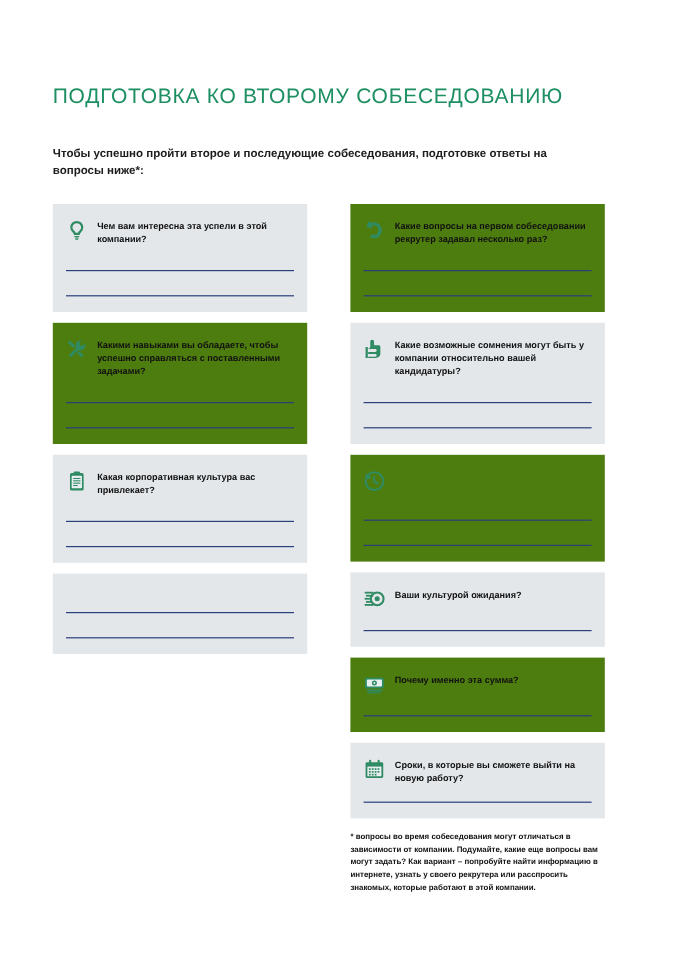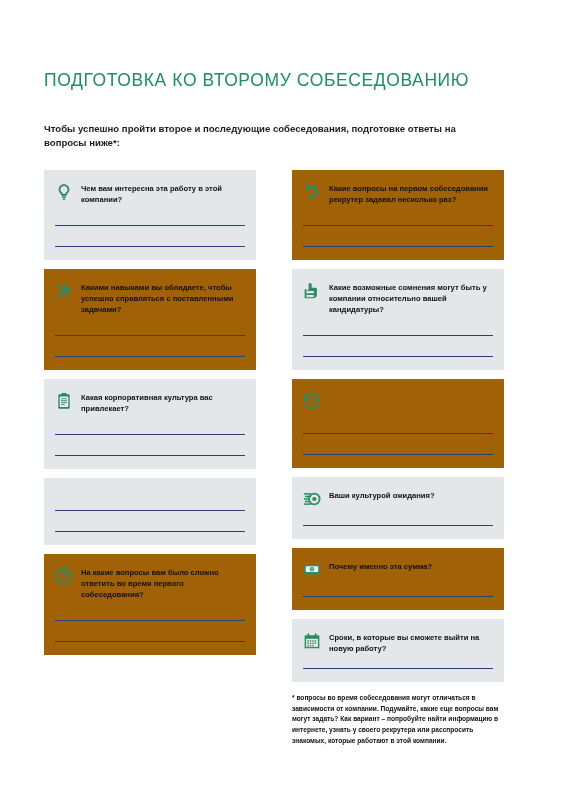--- a/index.html
+++ b/index.html
@@ -62,21 +62,21 @@
   }
 
   .card {
     box-sizing: border-box;
     width: 212px;
     padding: 12px 11px 13px 11px;
     margin-bottom: 9px;
     background: #e3e7ea;
   }
   .card.blue {
-    background: #a16207;
+    background: #4d7c0f;
   }
 
   .card-head {
     display: flex;
     align-items: flex-start;
     gap: 8px;
     min-height: 22px;
   }
 
   .card-icon {
@@ -128,21 +128,21 @@
     <div class="col" id="left-col">
         <div class="card">
           <div class="card-head">
             <span class="card-icon">
               <svg viewBox="0 0 24 24" width="18" height="18">
                 <path fill="#2e8b63" d="M12 1.6c-4 0-7.2 3.1-7.2 7 0 2.7 1.5 4.6 2.9 5.9.7.7 1.1 1.3 1.1 2.1v.6h6.4v-.6c0-.8.4-1.4 1.1-2.1 1.4-1.3 2.9-3.2 2.9-5.9 0-3.9-3.2-7-7.2-7zm0 2.4c2.6 0 4.8 2.1 4.8 4.6 0 1.8-1 3.1-2.2 4.2-.6.6-1.1 1.2-1.4 1.9h-2.4c-.3-.7-.8-1.3-1.4-1.9-1.2-1.1-2.2-2.4-2.2-4.2 0-2.5 2.2-4.6 4.8-4.6z"></path>
                 <rect x="9.2" y="18.1" width="5.6" height="1.9" rx="0.9" fill="#2e8b63"></rect>
                 <rect x="10.1" y="20.6" width="3.8" height="1.8" rx="0.9" fill="#2e8b63"></rect>
               </svg>
             </span>
-            <div class="card-q">Чем вам интересна эта работу в этой компании?</div>
+            <div class="card-q">Чем вам интересна эта успели в этой компании?</div>
           </div>
           <div class="lines">
             <div class="line"></div>
             <div class="line"></div>
           </div>
         </div>
         <div class="card blue">
           <div class="card-head">
             <span class="card-icon">
               <svg viewBox="0 0 24 24" width="18" height="18">
@@ -172,36 +172,20 @@
               </svg>
             </span>
             <div class="card-q">Какая корпоративная культура вас привлекает?</div>
           </div>
           <div class="lines">
             <div class="line"></div>
             <div class="line"></div>
           </div>
         </div>
         <div class="card">
-          <div class="lines">
-            <div class="line"></div>
-            <div class="line"></div>
-          </div>
-        </div>
-        <div class="card blue">
-          <div class="card-head">
-            <span class="card-icon">
-              <svg viewBox="0 0 24 24" width="18" height="18">
-                <circle cx="12" cy="12" r="10.3" fill="none" stroke="#2e8b63" stroke-width="2.3"></circle>
-                <path fill="#2e8b63" d="M12 5.3c-2.3 0-4 1.5-4.2 3.7h2.4c.1-1 .8-1.6 1.8-1.6 1 0 1.7.6 1.7 1.4 0 .7-.3 1.1-1.2 1.7-1.1.8-1.6 1.5-1.5 2.8v.5h2.3v-.4c0-.8.3-1.2 1.2-1.8 1.1-.8 1.7-1.6 1.7-2.9 0-2-1.7-3.4-4.2-3.4z"></path>
-                <circle cx="12" cy="17.4" r="1.4" fill="#2e8b63"></circle>
-              </svg>
-            </span>
-            <div class="card-q">На какие вопросы вам было сложно ответить во время первого собеседования?</div>
-          </div>
           <div class="lines">
             <div class="line"></div>
             <div class="line"></div>
           </div>
         </div>
       </div>
     <div class="col" id="right-col">
       <div class="card blue">
           <div class="card-head">
             <span class="card-icon">

